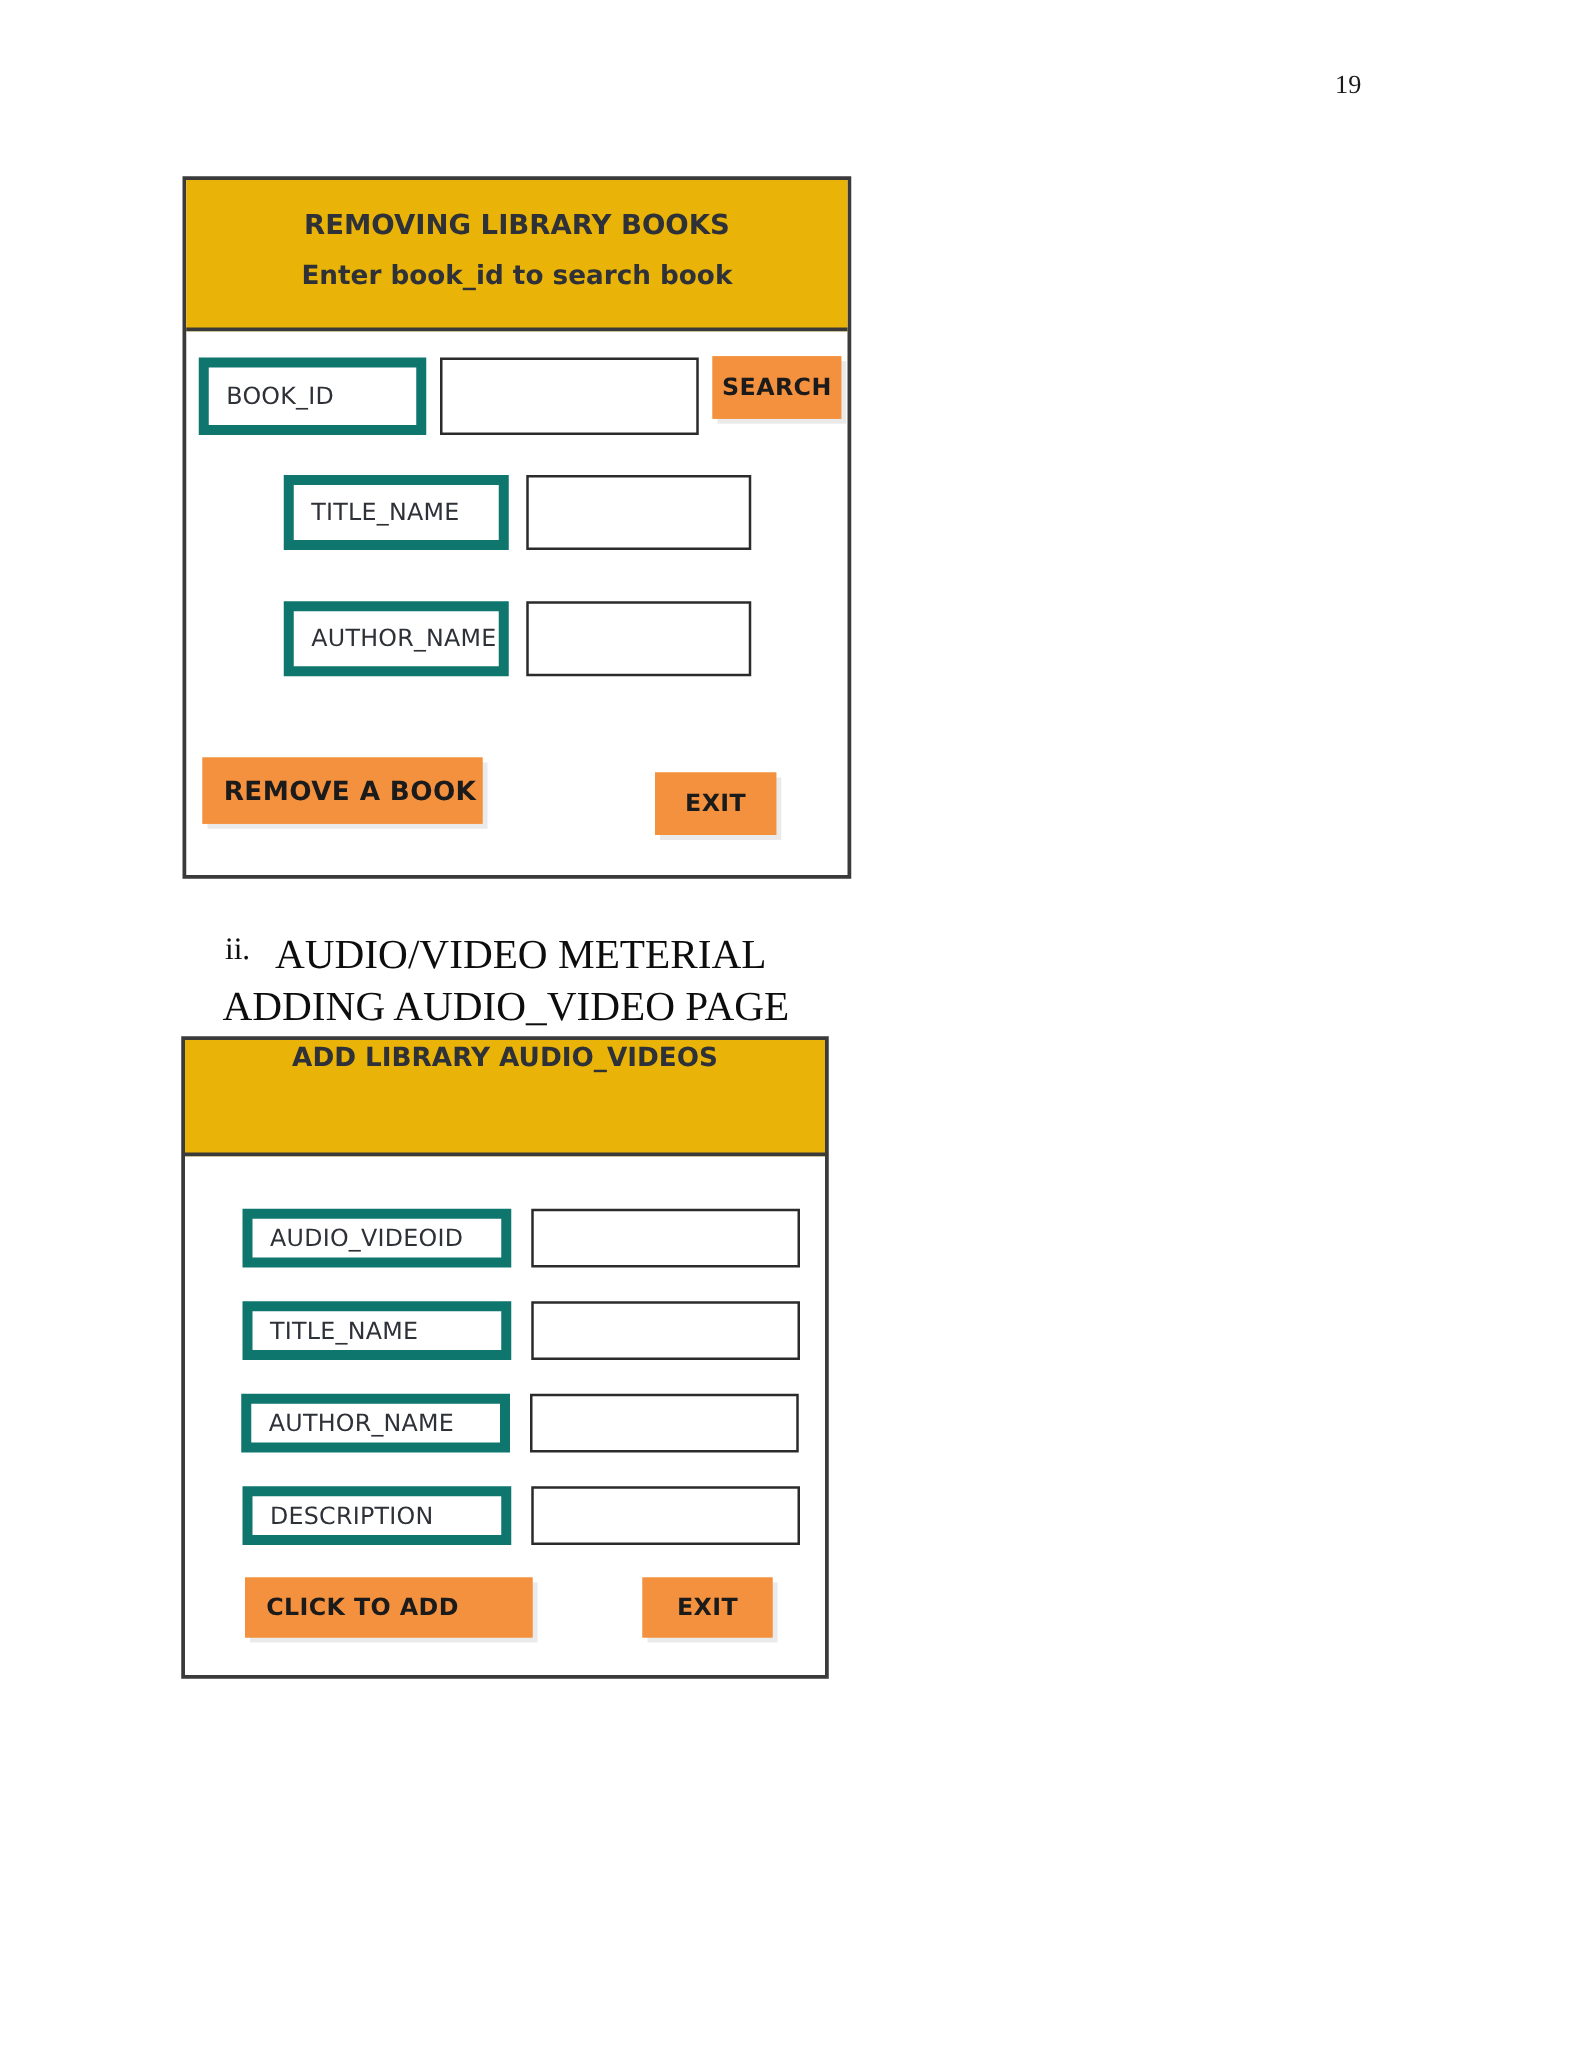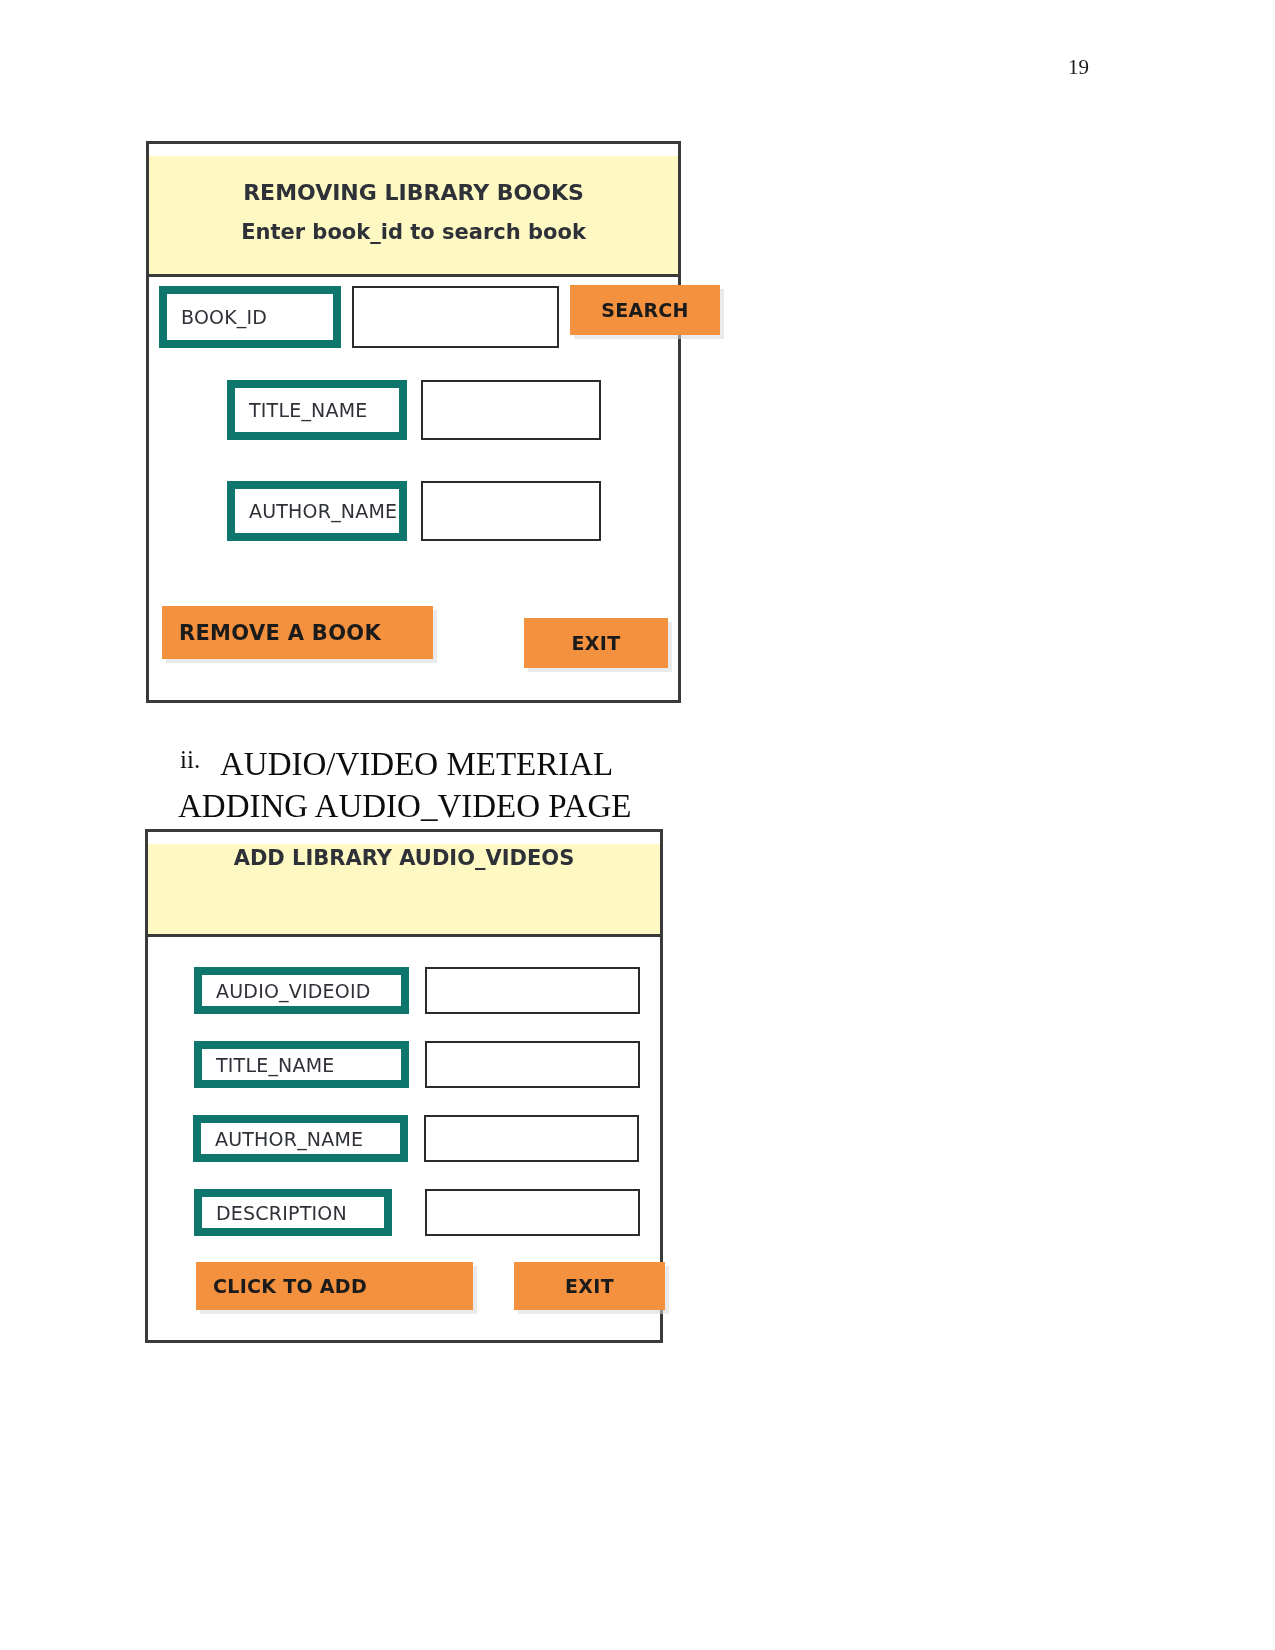--- a/index.html
+++ b/index.html
@@ -46,26 +46,26 @@
   
   .mock-form {
     position: absolute;
     background: #ffffff;
     border: 3px solid #3a3a3a;
     box-sizing: border-box;
   }
   .form-titlebar {
     position: absolute;
     left: 0;
-    top: 12px;
+    top: 0;
     width: 100%;
     box-sizing: border-box;
     border-bottom: 3px solid #3a3a3a;
     text-align: center;
-    background: #fef9c3;
+    background: #eab308;
   }
   .form-title {
     font-family: "DejaVu Sans", sans-serif;
     font-weight: bold;
     color: #2e3137;
     white-space: nowrap;
   }
   .form-subtitle {
     font-family: "DejaVu Sans", sans-serif;
     font-weight: bold;
@@ -93,21 +93,20 @@
   .inp-box {
     position: absolute;
     box-sizing: border-box;
     border: 2px solid #2b2b2b;
     background: #ffffff;
   }
 
   
   .btn-wrap {
     position: absolute;
-    padding-left: 47px;
   }
   .btn-plate {
     position: absolute;
     left: 4px;
     top: 4px;
     width: 100%;
     height: 100%;
     background: #d9d9d9;
     opacity: 0.55;
   }
@@ -209,21 +208,21 @@
   <div class="lbl-box" style="left:46px; top:209px; width:215px; height:47px;">
     <span class="lbl-text">TITLE_NAME</span>
   </div>
   <div class="inp-box" style="left:277px; top:209px; width:215px; height:47px;"></div>
 
   <div class="lbl-box" style="left:45px; top:283px; width:215px; height:47px;">
     <span class="lbl-text">AUTHOR_NAME</span>
   </div>
   <div class="inp-box" style="left:276px; top:283px; width:215px; height:47px;"></div>
 
-  <div class="lbl-box" style="left:46px; top:357px; width:198px; height:47px;">
+  <div class="lbl-box" style="left:46px; top:357px; width:215px; height:47px;">
     <span class="lbl-text">DESCRIPTION</span>
   </div>
   <div class="inp-box" style="left:277px; top:357px; width:215px; height:47px;"></div>
 
   <div class="btn-wrap" style="left:48px; top:430px; width:230px; height:48px;">
     <div class="btn-plate"></div>
     <div class="btn leftpad" style="font-size:19px;">CLICK TO ADD</div>
   </div>
 
   <div class="btn-wrap" style="left:366px; top:430px; width:104px; height:48px;">

